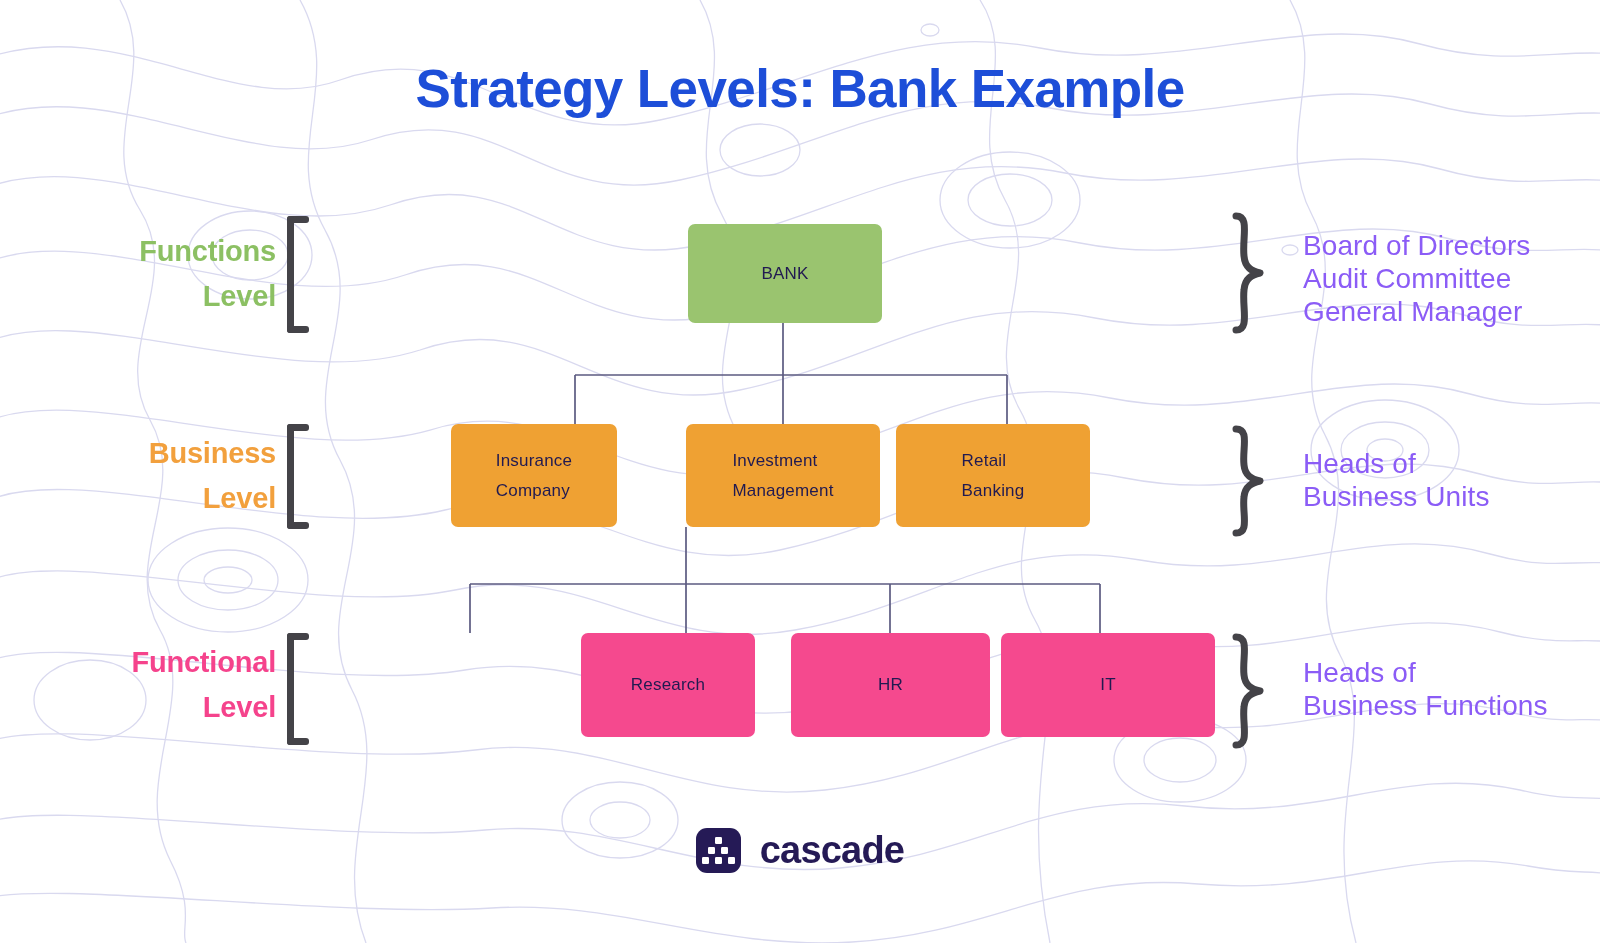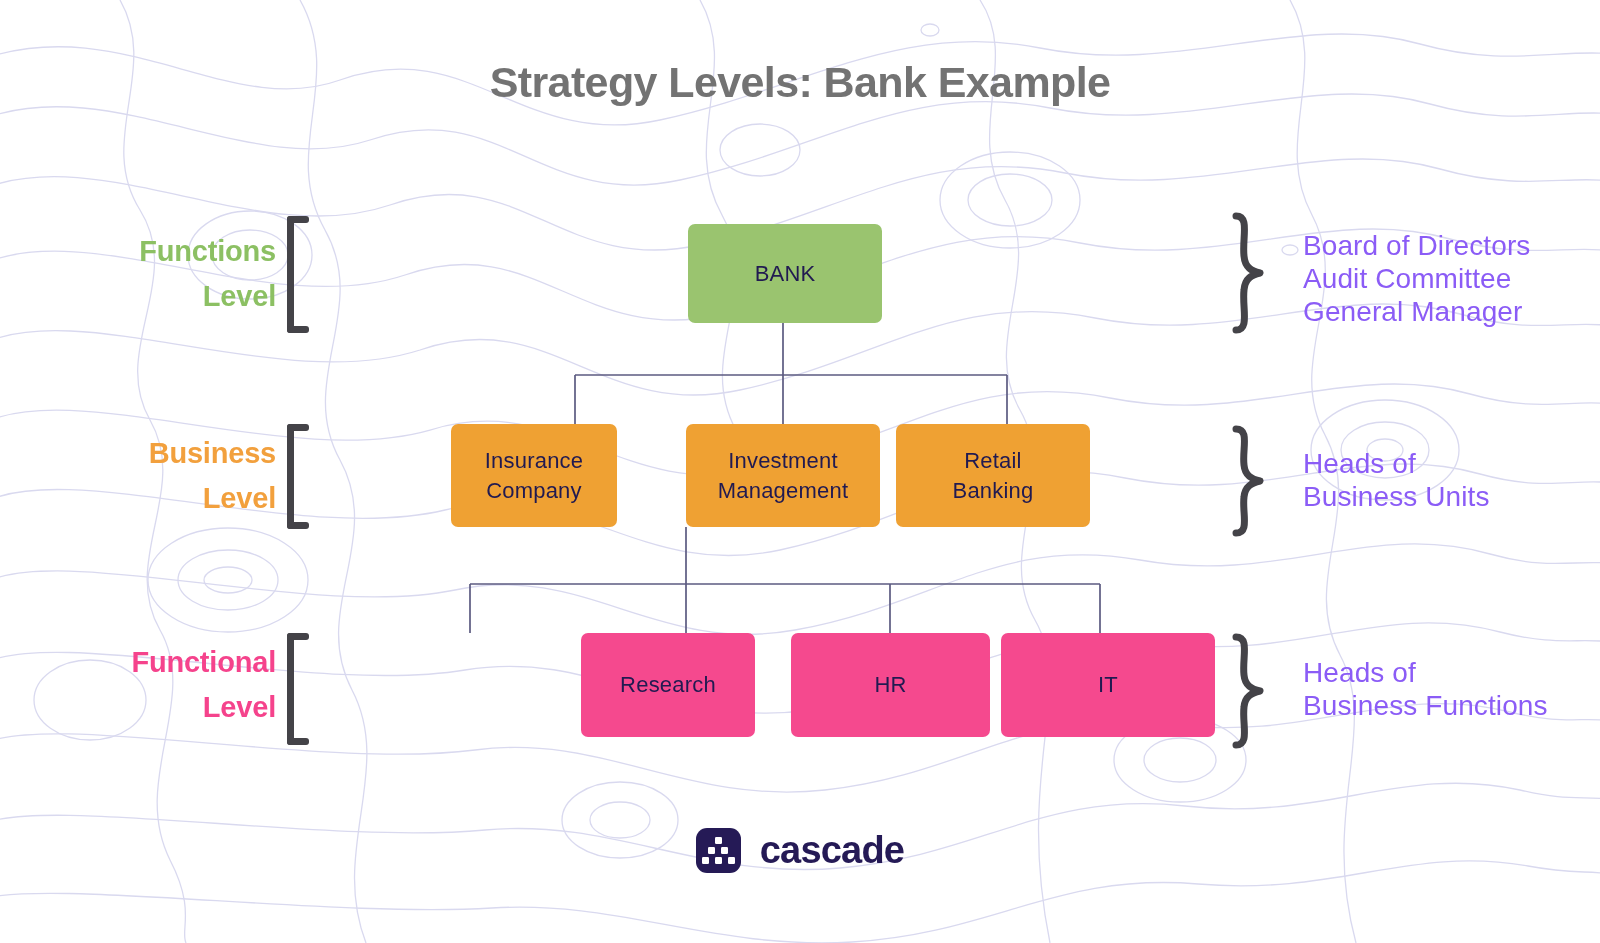--- a/index.html
+++ b/index.html
@@ -16,24 +16,24 @@
     pointer-events:none;
     z-index:0;
   }
   .stage { position:absolute; inset:0; z-index:2; }
 
   
   #page-title {
     position:absolute;
     top:58px; left:0; width:1600px;
     text-align:center;
-    font-size:43px;
+    font-size:53px;
     font-weight:700;
     letter-spacing:-0.6px;
-    color:#737373;
+    color:#1d4ed8;
   }
 
   
   .level-label {
     position:absolute;
     text-align:right;
     font-size:29px;
     font-weight:700;
     line-height:1.55;
     letter-spacing:-0.2px;
@@ -81,24 +81,24 @@
 
   
   #connectors { position:absolute; inset:0; z-index:1; }
 
   
   .node {
     position:absolute;
     display:flex;
     align-items:center;
     justify-content:center;
-    text-align:center;
+    text-align:left;
     border-radius:7px;
     color:#211a51;
-    font-size:22px;
+    font-size:17px;
     line-height:30px;
     letter-spacing:0.2px;
     z-index:3;
   }
 
   #node-bank { left:688px; top:224px; width:194px; height:99px; background:#9ac46f; }
 
   .node-business { top:424px; height:103px; background:#efa133; }
   #node-insurance  { left:451px; width:166px; }
   #node-investment { left:686px; width:194px; }

